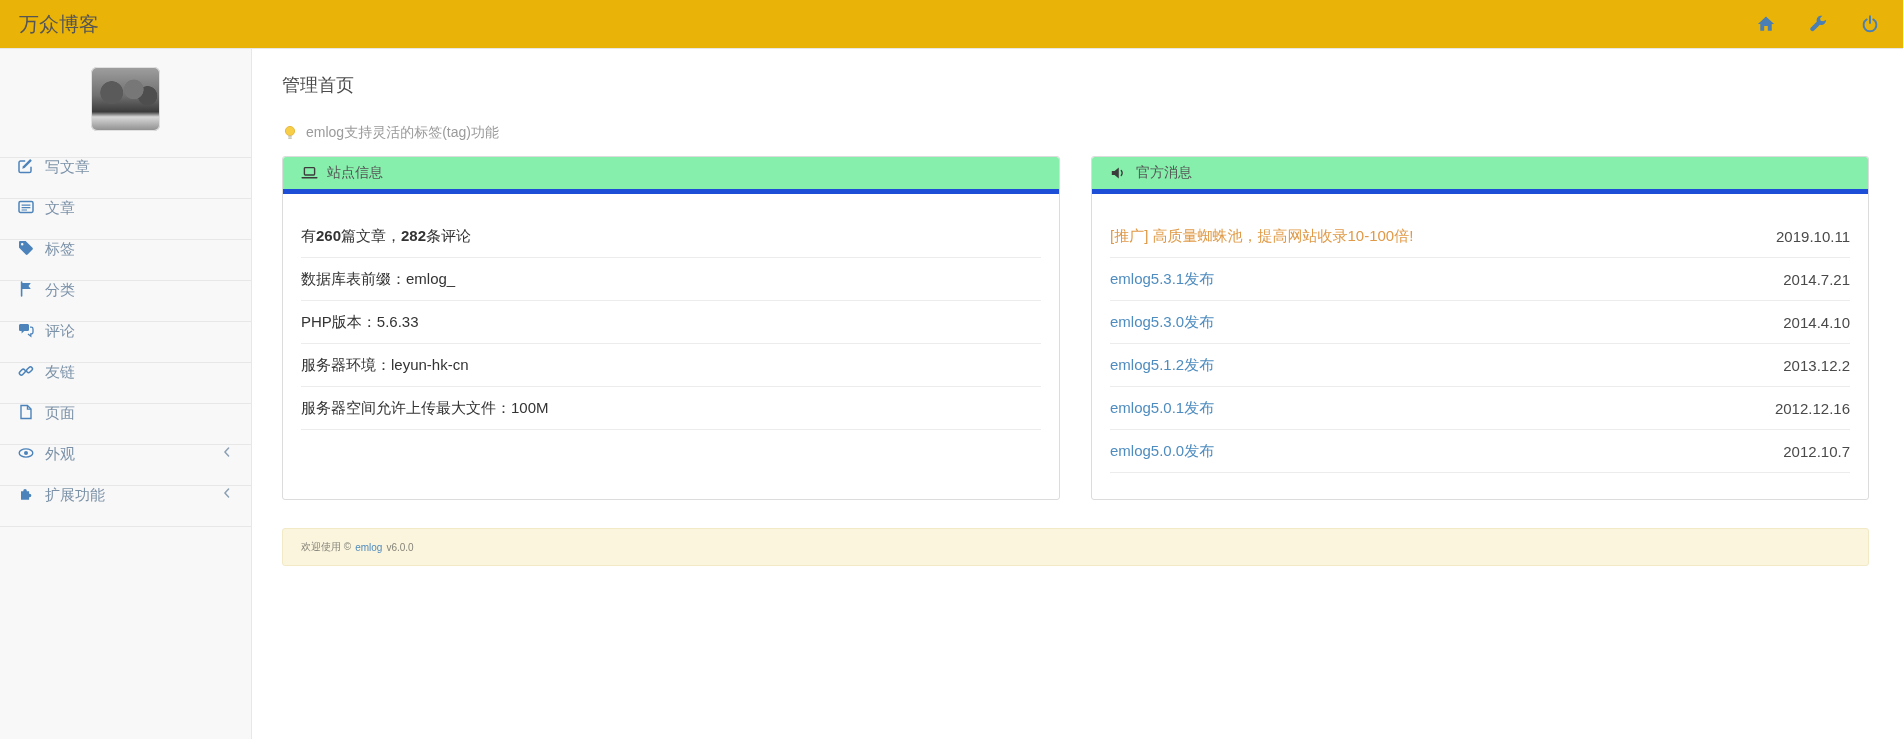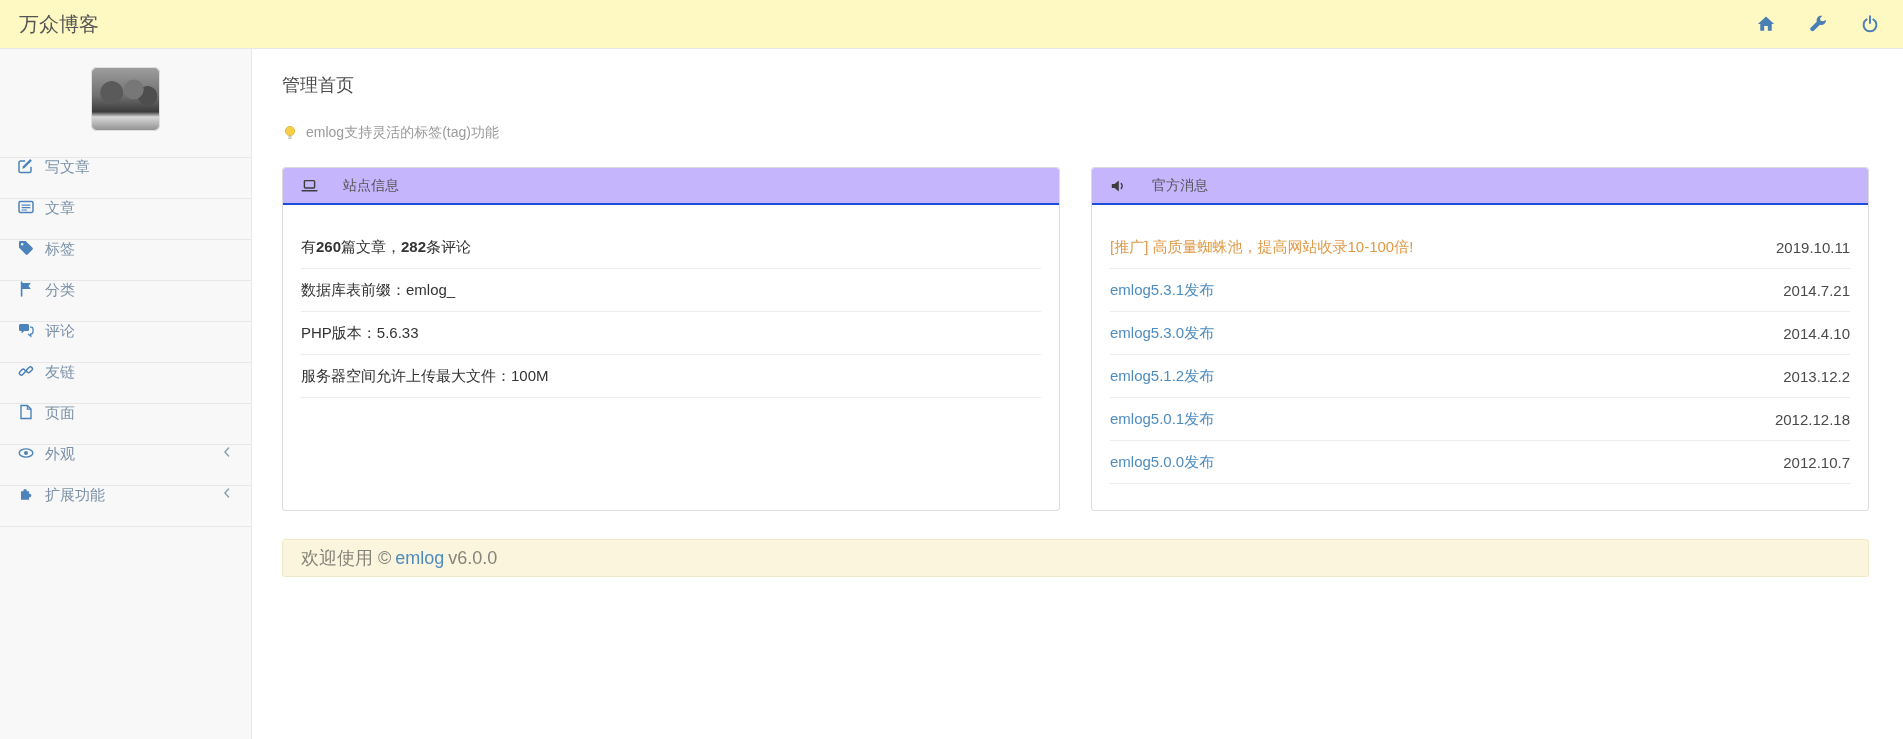--- a/index.html
+++ b/index.html
@@ -4,21 +4,21 @@
 <style>
   * { box-sizing: border-box; }
   html,body { margin:0; padding:0; }
   body {
     width:1903px; height:739px; overflow:hidden;
     font-family:"Liberation Sans","DejaVu Sans",sans-serif;
     background:#ffffff; color:#333;
   }
   
   .topbar {
-    height:49px; background:#fef9c3; border-bottom:1px solid #e7e7e7;
+    height:49px; background:#eab308; border-bottom:1px solid #e7e7e7;
     display:flex; align-items:center; justify-content:space-between;
     padding:0 24px 0 19px;
   }
   .brand { font-size:20px; color:#555; cursor:pointer; }
   .topbar-icons { display:flex; align-items:center; gap:34px; color:#4a7fb5; }
   .topbar-icons .ticon { width:18px; height:18px; cursor:pointer; display:flex; align-items:center; justify-content:center; }
   .ticon svg { width:18px; height:18px; }
 
   
   .layout { display:flex; height:690px; }
@@ -41,29 +41,29 @@
     color:#7b91a8; font-size:15px; background:#f8f8f8;
   }
   .menu-item .micon { width:18px; height:16px; margin-right:10px; color:#4c83ba; display:flex; align-items:center; justify-content:center; }
   .micon svg { width:16px; height:16px; }
   .menu-item .chev { margin-left:auto; color:#8ba0b4; width:14px; height:14px; }
   .chev svg { width:14px; height:14px; }
 
   
   .main { flex:1; padding:24px 34px 0 30px; background:#fff; }
   .page-title { font-size:18px; font-weight:normal; color:#4c4c4c; margin:0 0 27px 0; }
-  .tip { display:flex; align-items:center; gap:8px; color:#9b9b9b; font-size:14px; margin-bottom:25px; height:18px; }
+  .tip { display:flex; align-items:center; gap:8px; color:#9b9b9b; font-size:14px; margin-bottom:14px; height:18px; }
   .tip .bicon { width:16px; height:17px; }
   .bicon svg { width:16px; height:17px; }
 
   .panels { display:flex; gap:31px; }
   .panel { flex:1; background:#fff; border:1px solid #dcdcdc; border-radius:3px; }
   .panel-header {
-    height:37px; background:#c4b5fd; border-bottom:2px solid #1d4ed8;
-    display:flex; align-items:center; gap:25px; padding:0 18px;
+    height:37px; background:#86efac; border-bottom:5px solid #1d4ed8;
+    display:flex; align-items:center; gap:9px; padding:0 18px;
     font-size:14px; color:#555; border-radius:3px 3px 0 0;
   }
   .panel-header .picon { width:17px; height:16px; color:#3c3c3c; display:flex; align-items:center; }
   .picon svg { width:17px; height:16px; }
   .panel-body { padding:21px 18px 26px; }
 
   .info-row {
     height:43px; line-height:42px; border-bottom:1px solid #ececec;
     font-size:15px; color:#333; white-space:nowrap;
   }
@@ -73,21 +73,21 @@
     height:43px; border-bottom:1px solid #ececec;
     display:flex; align-items:center; justify-content:space-between; font-size:15px;gap:8px;
   }
   .news-link { color:#4e8cbf; cursor:pointer; text-decoration:none; }
   .news-row.promo .news-link { color:#e09a47; }
   .news-date { color:#4a4a4a; }
 
   .footer-alert {
     margin-top:28px; height:38px; background:#fcf5dd; border:1px solid #f2e9c6;
     border-radius:3px; display:flex; align-items:center; padding:0 18px;
-    font-size:18px; color:#84847a;
+    font-size:10px; color:#84847a;
   }
   .footer-alert .flink { color:#4e8cbf; cursor:pointer; margin:0 4px 0 4px; }
 </style>
 </head>
 <body>
 
 <div class="topbar">
   <div class="brand">万众博客</div>
   <div class="topbar-icons">
     <span class="ticon">
@@ -242,20 +242,21 @@
               </svg>
           </span>
           <span>站点信息</span>
         </div>
         <div class="panel-body">
           <div class="info-row">
             <span>有</span><b>260</b><span>篇文章，</span><b>282</b><span>条评论</span>
           </div>
           <div class="info-row">数据库表前缀：emlog_</div>
           <div class="info-row">PHP版本：5.6.33</div>
+          <div class="info-row">服务器环境：leyun-hk-cn</div>
           <div class="info-row">服务器空间允许上传最大文件：100M</div>
         </div>
       </div>
 
       <div class="panel">
         <div class="panel-header">
           <span class="picon">
             <svg viewBox="0 0 17 16">
                 <path d="M1.8 6h2.8L8.8 2.4v11.2L4.6 10H1.8z" fill="currentColor"></path>
                 <path d="M11.2 5.4a4.2 4.2 0 0 1 0 5.2" fill="none" stroke="currentColor" stroke-width="1.3" stroke-linecap="round"></path>
@@ -275,21 +276,21 @@
           <div class="news-row">
             <a class="news-link">emlog5.3.0发布</a>
             <span class="news-date">2014.4.10</span>
           </div>
           <div class="news-row">
             <a class="news-link">emlog5.1.2发布</a>
             <span class="news-date">2013.12.2</span>
           </div>
           <div class="news-row">
             <a class="news-link">emlog5.0.1发布</a>
-            <span class="news-date">2012.12.18</span>
+            <span class="news-date">2012.12.16</span>
           </div>
           <div class="news-row">
             <a class="news-link">emlog5.0.0发布</a>
             <span class="news-date">2012.10.7</span>
           </div>
         </div>
       </div>
 
     </div>
 

